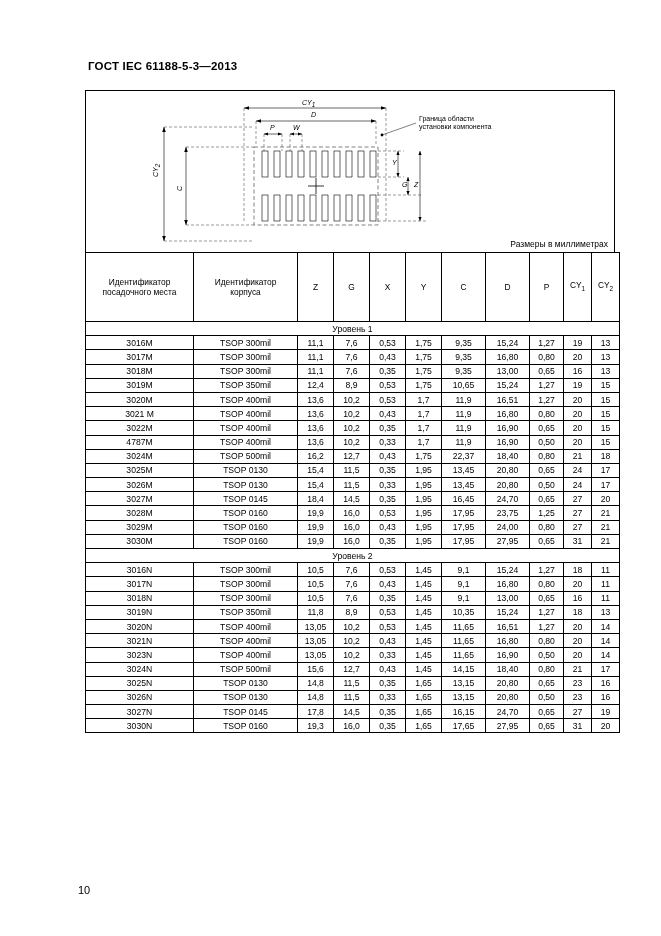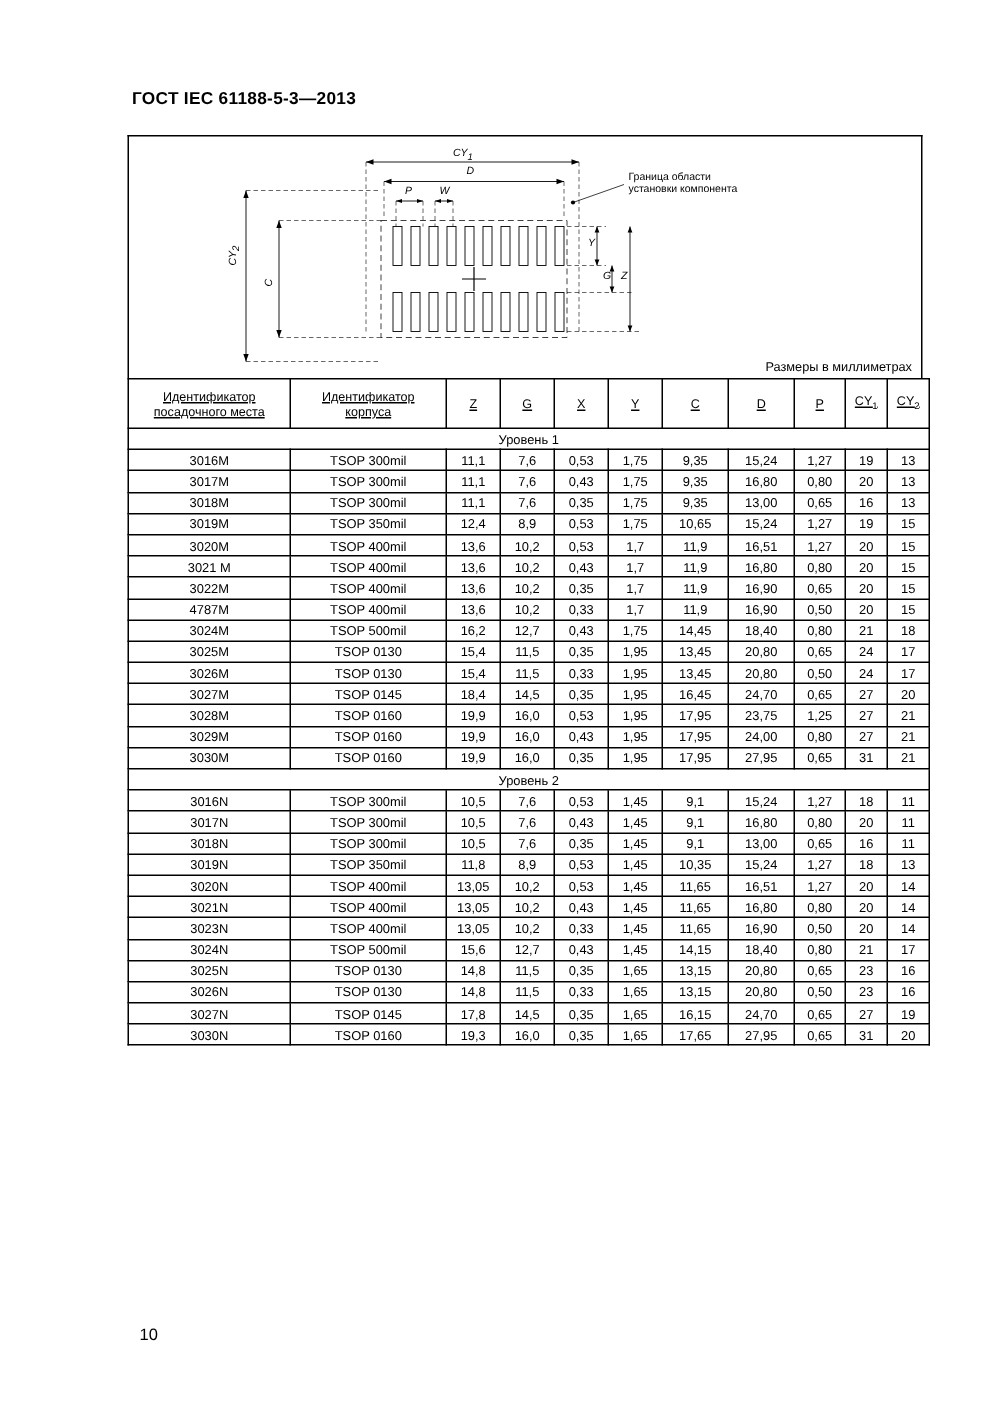--- a/index.html
+++ b/index.html
@@ -26,21 +26,20 @@
     top: 60px;
     font-size: 11.5px;
     font-weight: bold;
     letter-spacing: 0.2px;
   }
   .page-number {
     position: absolute;
     left: 78px;
     top: 884px;
     font-size: 11px;
-    margin-left: 15px;
   }
   .sheet {
     position: absolute;
     left: 85px;
     top: 90px;
     width: 530px;
   }
   
   .figure {
     position: relative;
@@ -83,22 +82,21 @@
     text-align: center;
     vertical-align: middle;
     font-weight: normal;
     overflow: hidden;
     white-space: nowrap;
   }
   table.main thead th {
     height: 32px;
     font-size: 8.4px;
     line-height: 10px;
-    padding: 0 2px;
-    text-decoration: underline;
+    padding: 18px 2px;
   }
   .hdr-two-line { display: block; }
   .level-row td {
     height: 13px;
     font-size: 8.6px;
   }
   .sub {
     font-size: 6.4px;
     vertical-align: sub;
   }
@@ -370,21 +368,21 @@
             <td>20</td>
             <td>15</td>
           </tr>
           <tr>
             <td>3024M</td>
             <td>TSOP 500mil</td>
             <td>16,2</td>
             <td>12,7</td>
             <td>0,43</td>
             <td>1,75</td>
-            <td>14,45</td>
+            <td>22,37</td>
             <td>18,40</td>
             <td>0,80</td>
             <td>21</td>
             <td>18</td>
           </tr>
           <tr>
             <td>3025M</td>
             <td>TSOP 0130</td>
             <td>15,4</td>
             <td>11,5</td>

